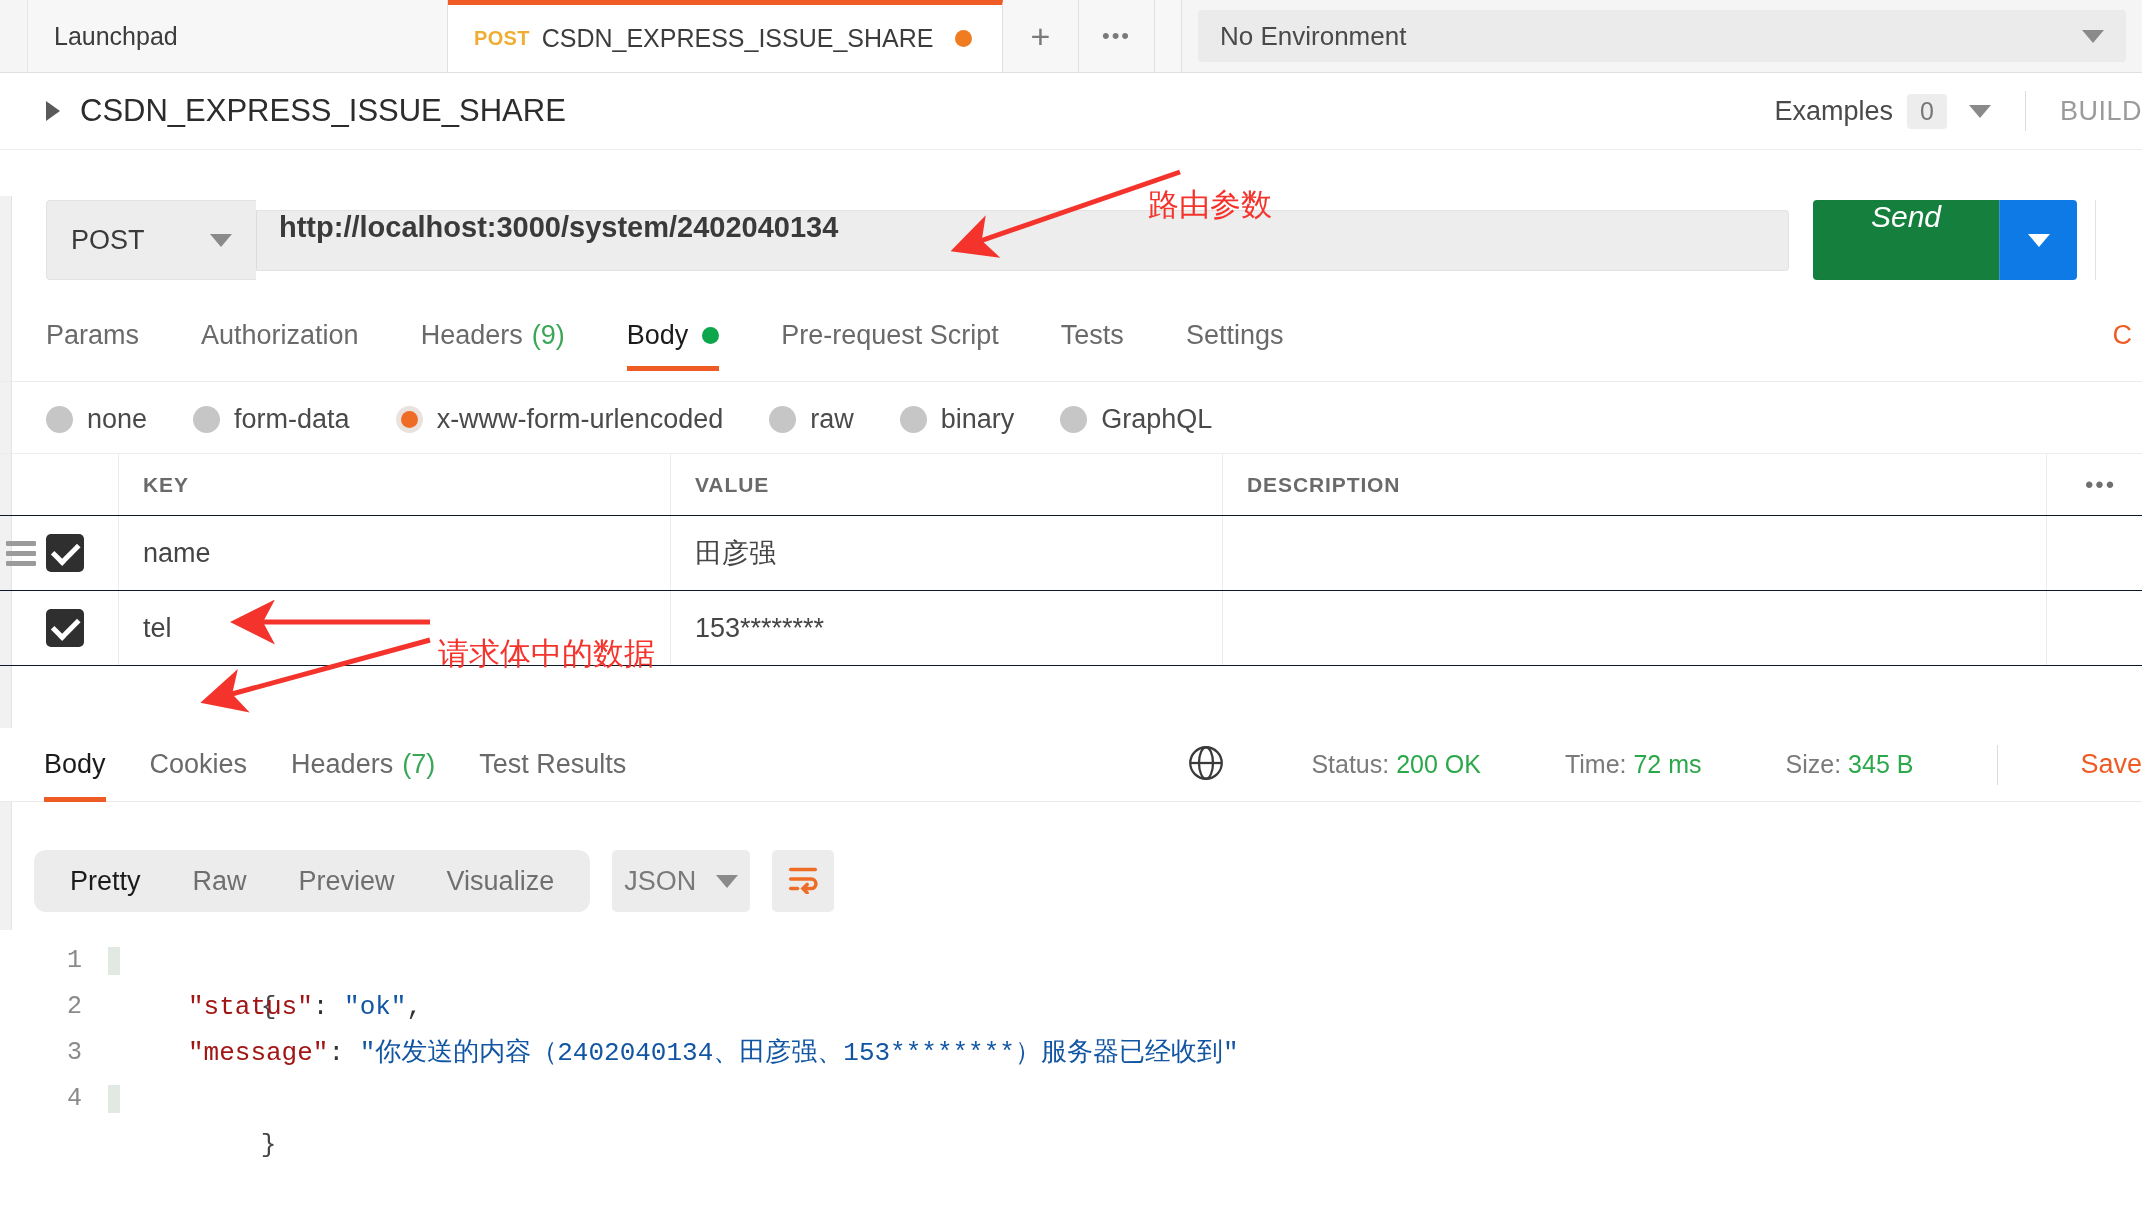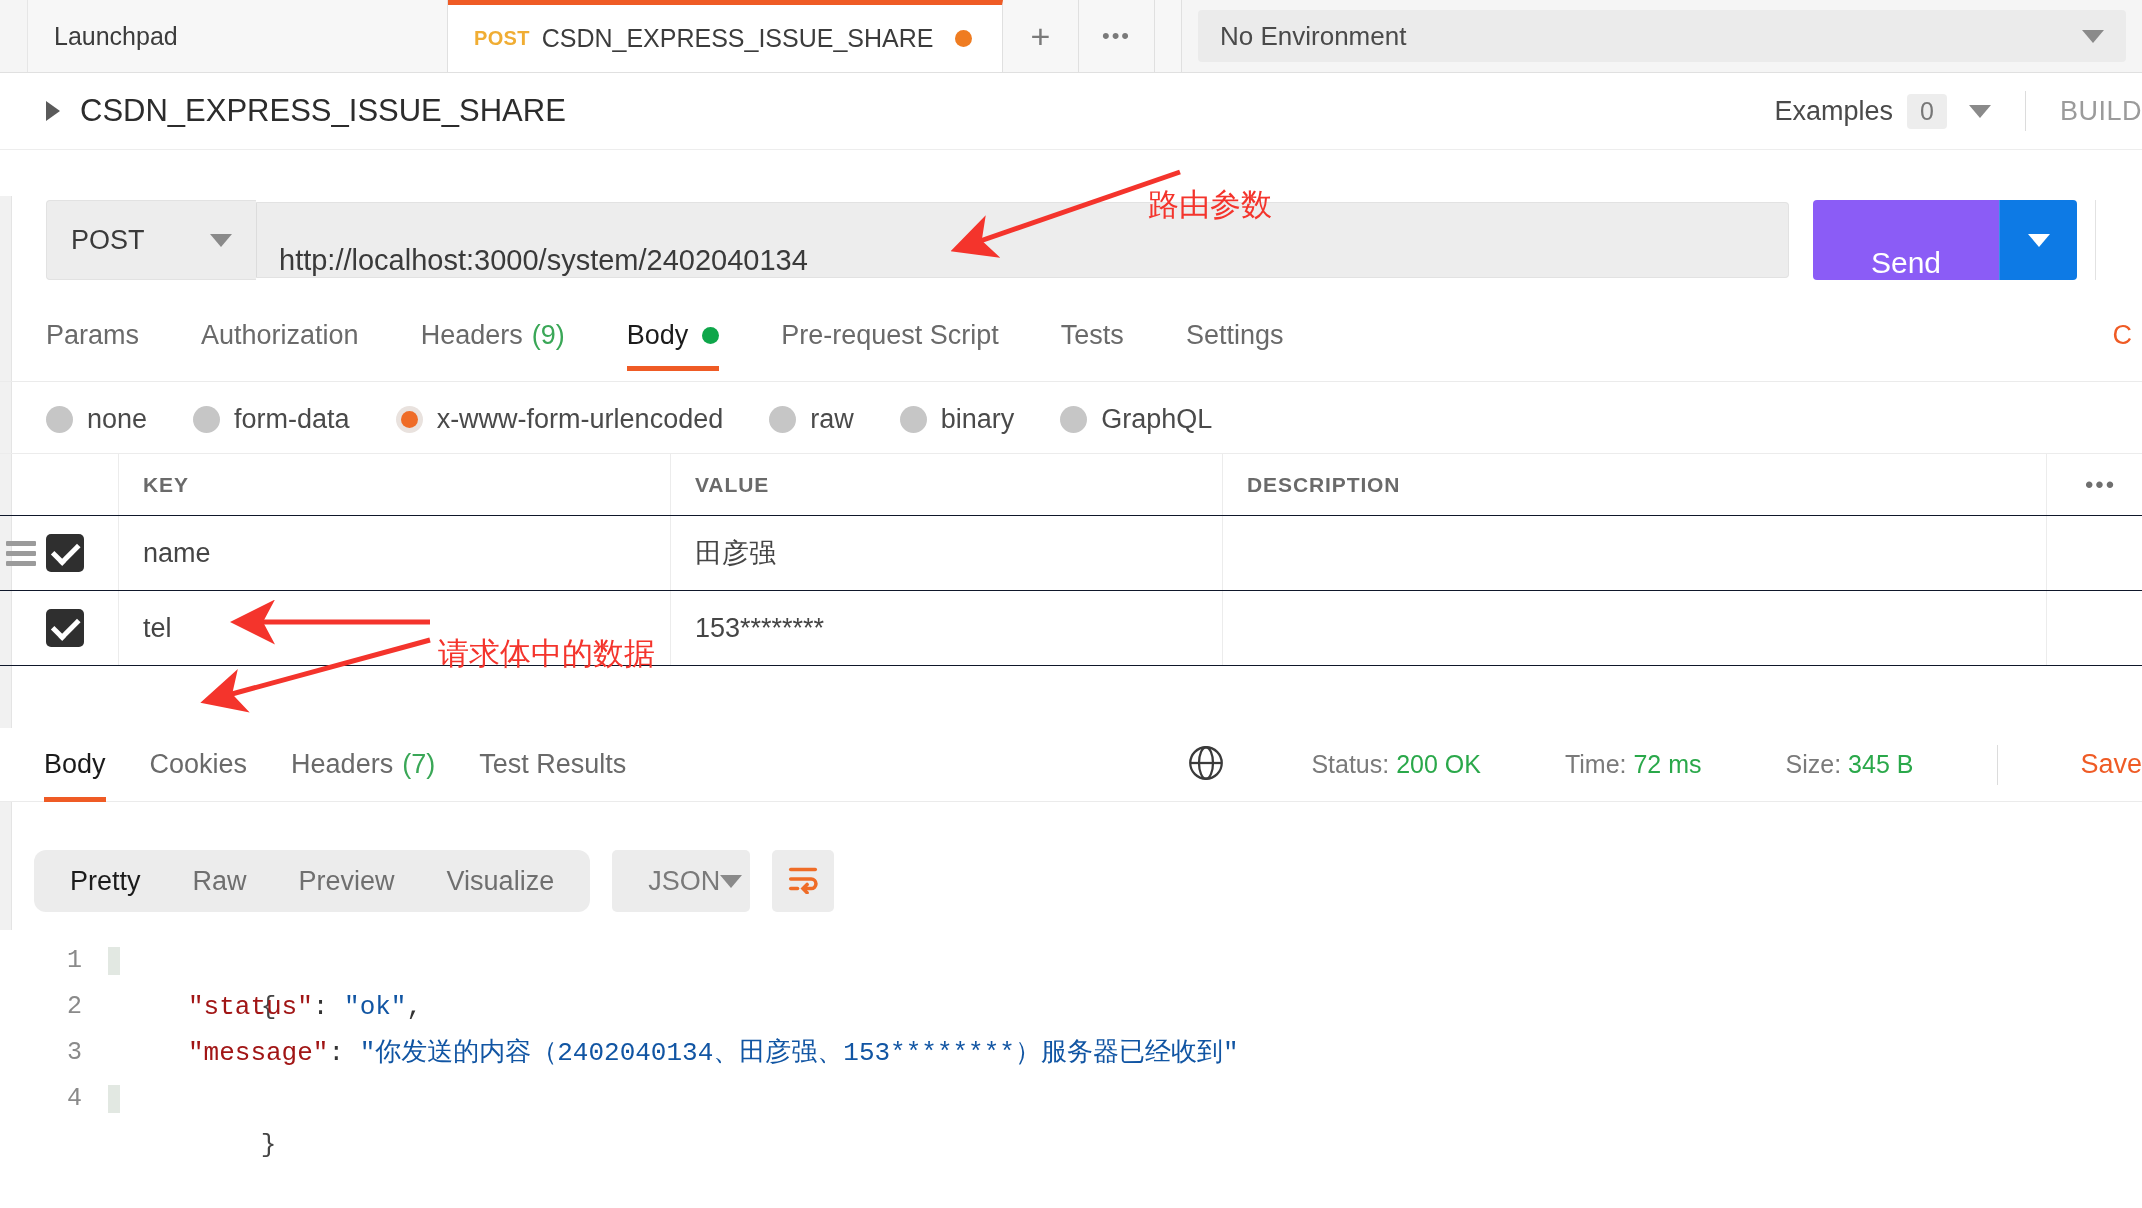--- a/index.html
+++ b/index.html
@@ -89,31 +89,31 @@
     display: flex; align-items: center; padding: 0 46px;
   }
   .method-select {
     width: 210px; height: 80px; background: #ededed;
     border: 1px solid #e2e2e2; border-right: none;
     border-radius: 4px 0 0 4px;
     display: flex; align-items: center; justify-content: space-between;
     padding: 0 24px; font-size: 27px; color: #3a3a3a; cursor: pointer;
   }
   .url-input {
-    flex: 1; height: 76px; background: #ededed;
+    flex: 1; height: 61px; background: #ededed;
     border: 1px solid #e2e2e2; border-left: 1px solid #dcdcdc;
     border-radius: 0 4px 4px 0;
-    display: flex; align-items: flex-end; padding: 0 22px;
-    font-size: 29px; color: #3a3a3a;
+    display: flex; align-items: flex-start; padding: 0 22px;
+    font-size: 29px; color: #3a3a3a; font-weight: bold;
   }
   .send-group { display: flex; margin-left: 24px; }
   .send-btn {
-    width: 186px; height: 80px; background: #8b5cf6; color: #fff;
-    display: flex; align-items: flex-end; justify-content: center;
-    font-size: 30px; border-radius: 4px 0 0 4px; cursor: pointer;
+    width: 186px; height: 80px; background: #15803d; color: #fff;
+    display: flex; align-items: flex-start; justify-content: center;
+    font-size: 30px; border-radius: 4px 0 0 4px; cursor: pointer; font-style: italic;
   }
   .send-caret-btn {
     width: 78px; height: 80px; background: #0d7ae5;
     border-left: 1px solid #3793ea;
     display: flex; align-items: center; justify-content: center;
     border-radius: 0 4px 4px 0; cursor: pointer;
   }
   .caret-white { width: 0; height: 0; border-left: 11px solid transparent;
                  border-right: 11px solid transparent; border-top: 13px solid #ffffff; }
   .send-extra {
@@ -217,21 +217,21 @@
   }
   .seg {
     background: #ececec; border-radius: 12px; display: flex; align-items: center;
     height: 62px; padding: 0 10px;
   }
   .seg-item { font-size: 27px; color: #6f6f6f; padding: 0 26px; cursor: pointer; }
   .seg-item.active { color: #1b1b1b; }
   .fmt-select {
     margin-left: 22px; background: #ececec; border-radius: 5px; height: 62px;
     width: 138px; display: flex; align-items: center; justify-content: space-between;
-    padding: 0 36px; font-size: 27px; color: #7a7a7a; cursor: pointer;
+    padding: 0 12px; font-size: 27px; color: #7a7a7a; cursor: pointer;
   }
   .wrap-btn {
     margin-left: 22px; background: #ececec; border-radius: 5px; height: 62px;
     width: 62px; display: flex; align-items: center; justify-content: center; cursor: pointer;
   }
 
   
   .code-area {
     position: absolute; left: 0; top: 930px; width: 2142px; height: 278px;
     display: flex; background: #fff;

